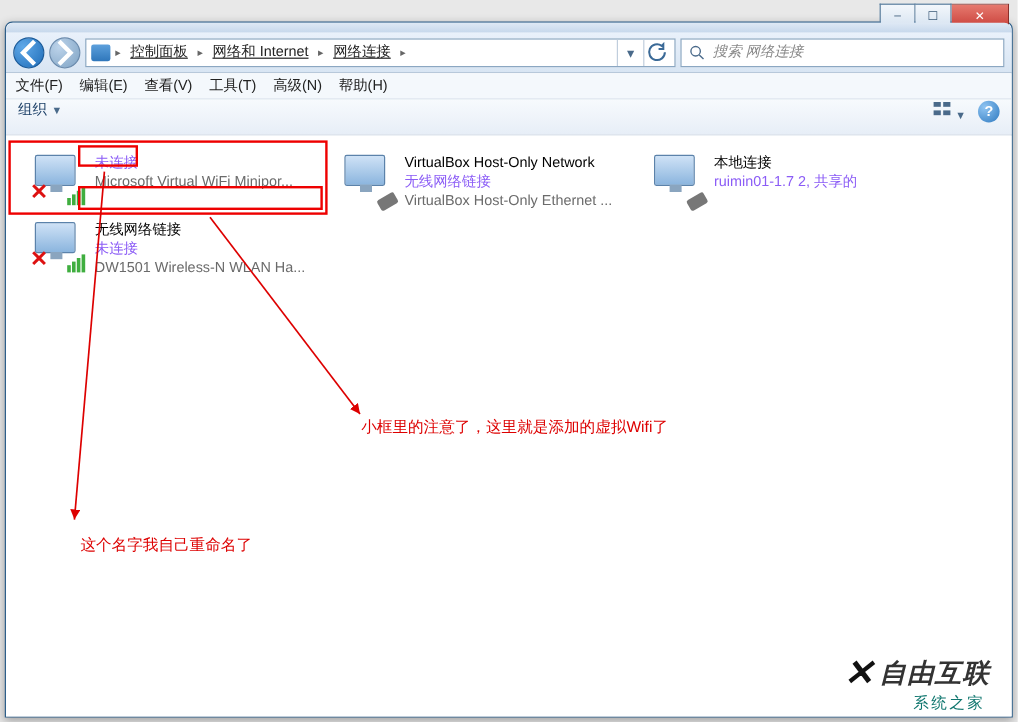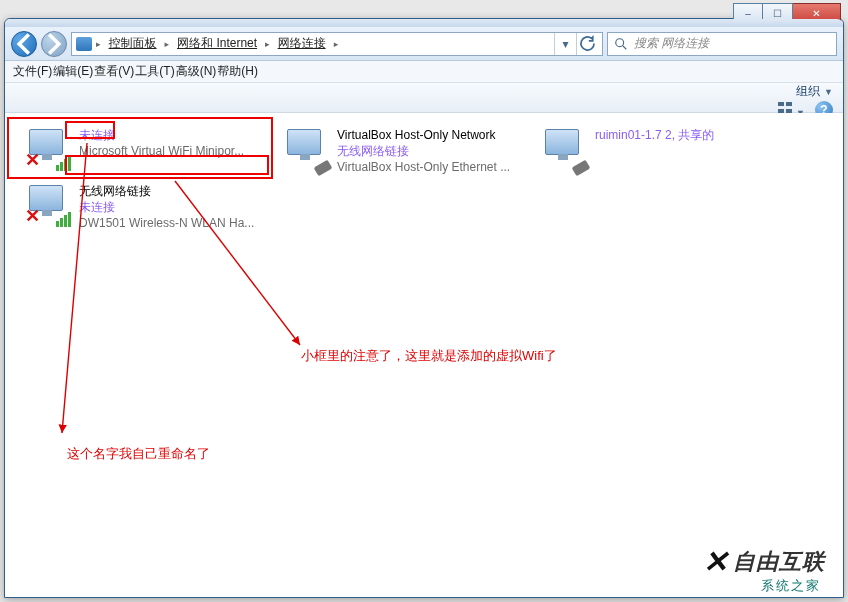--- a/index.html
+++ b/index.html
@@ -36,29 +36,29 @@
 .navbtn.fwd { background: radial-gradient(circle at 30% 30%, #bcd3ea, #7fa3c4); border-color:#6a8aac; }
 .addrbox {
   flex:1; height:24px; background:#fff; border:1px solid #8ba7c2; display:flex; align-items:center;
   font-size:12px; color:#222; padding:0 4px; gap:4px;
 }
 .addrbox .crumb { display:flex; align-items:center; gap:4px; padding: 0 4px; text-decoration: underline; }
 .addrbox .sep { color:#666; font-size:9px; }
 .folder-icon { width:16px; height:14px; background: linear-gradient(#5da0dc,#2f77bb); border-radius:2px; display:inline-block; }
 .addr-tail { display:flex; }
 .addr-tail .tb { width:22px; height:22px; border-left:1px solid #c0cedd; display:flex; align-items:center; justify-content:center; color:#4a6a8a;}
-.searchbox { width:230px; height:24px; background:#fff; border:1px solid #8ba7c2; display:flex; align-items:center; padding:0 6px; gap:6px; color:#888; font-size:12px; font-style:italic;}
+.searchbox { width:270px; height:24px; background:#fff; border:1px solid #8ba7c2; display:flex; align-items:center; padding:0 6px; gap:6px; color:#888; font-size:12px; font-style:italic;}
 .searchbox svg { width:14px; height:14px; color:#4a6a8a; }
 
 
-.menubar { height:22px; background:#f4f8fc; border-bottom:1px solid #d9e2ec; display:flex; align-items:center; padding:0 8px; gap:1px; font-size:12px; color:#222;}
+.menubar { height:22px; background:#f4f8fc; border-bottom:1px solid #d9e2ec; display:flex; align-items:center; padding:0 8px; gap:14px; font-size:12px; color:#222;}
 
 
 .toolbar { height:30px; background: linear-gradient(#f7fafd,#e7eef7); border-bottom:1px solid #d0dae5;
-  display:flex; align-items:flex-end; justify-content:space-between; padding:0 10px; font-size:12px;flex-direction:column;}
+  display:flex; align-items:flex-start; justify-content:space-between; padding:0 10px; font-size:12px;}
 .toolbar .left { display:flex; align-items:center; gap:4px; color:#1a3e66; }
 .toolbar .right { display:flex; align-items:center; gap:10px; color:#4a6a8a;}
 .toolbar .ddarrow { font-size:9px; color:#4a6a8a; }
 .toolbar .iconbtn svg { width:16px; height:16px; }
 
 
 .content { position:relative; height: calc(100% - 8px - 34px - 22px - 30px); background:#fff; padding: 10px 14px; }
 .conn-grid { display:flex; flex-wrap:wrap; gap: 0px; }
 .conn-item { width: 258px; height: 56px; display:flex; padding: 4px 6px; gap:8px; position:relative;}
 .conn-icon { width:46px; height:44px; position:relative; flex-shrink:0;}
@@ -209,20 +209,21 @@
           <div class="l3">VirtualBox Host-Only Ethernet ...</div>
         </div>
       </div>
 
       <div class="conn-item">
         <div class="conn-icon">
           <div class="monitor"></div>
             <div class="plug"></div>
         </div>
         <div class="conn-text">
+          <div class="l1">本地连接</div>
           <div class="l2">ruimin01-1.7  2, 共享的</div>
         </div>
       </div>
 
       <div class="conn-item">
         <div class="conn-icon">
           <div class="monitor"></div>
             <div class="redx">✕</div>
           <div class="bars">
               <span></span>

